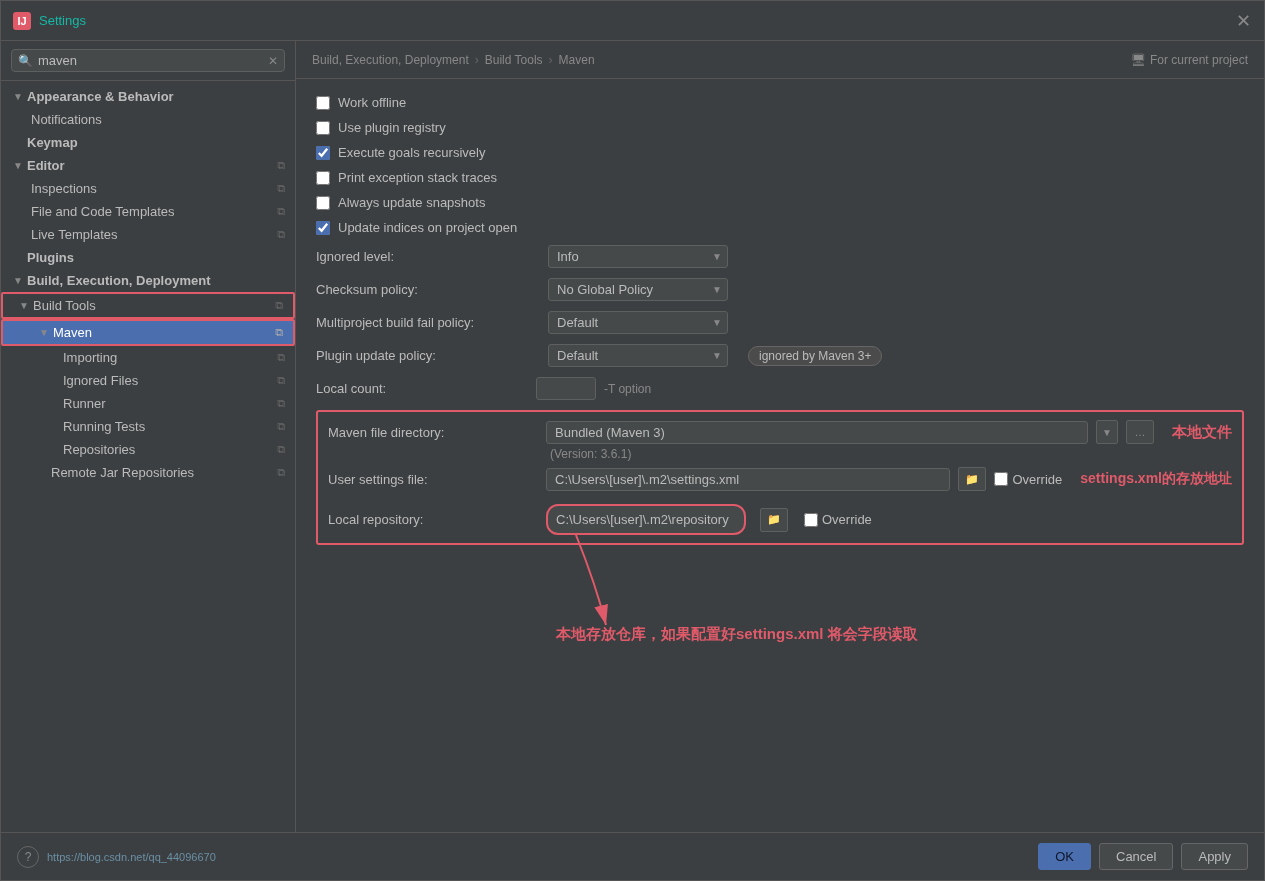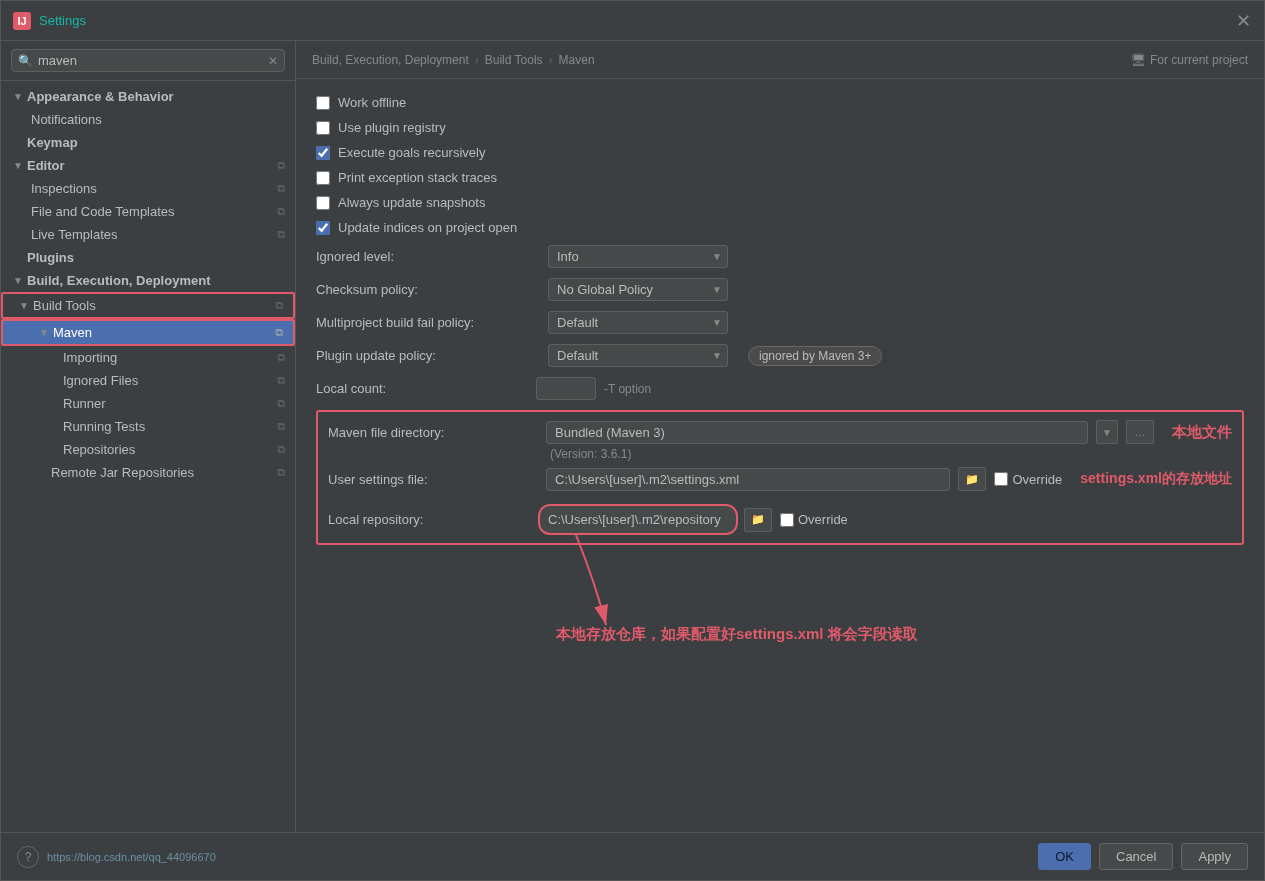--- a/index.html
+++ b/index.html
@@ -363,21 +363,21 @@
     }
     .override-checkbox {
       display: flex;
       align-items: center;
       gap: 4px;
       white-space: nowrap;
     }
     .local-repo-row {
       display: flex;
       align-items: center;
-      gap: 0;
+      gap: 8px;
       margin-top: 13px;
     }
     .lr-label {
       color: #bbbbbb;
       font-size: 13px;
       width: 210px;
       flex-shrink: 0;
     }
     .lr-input {
       background: #45494a;

